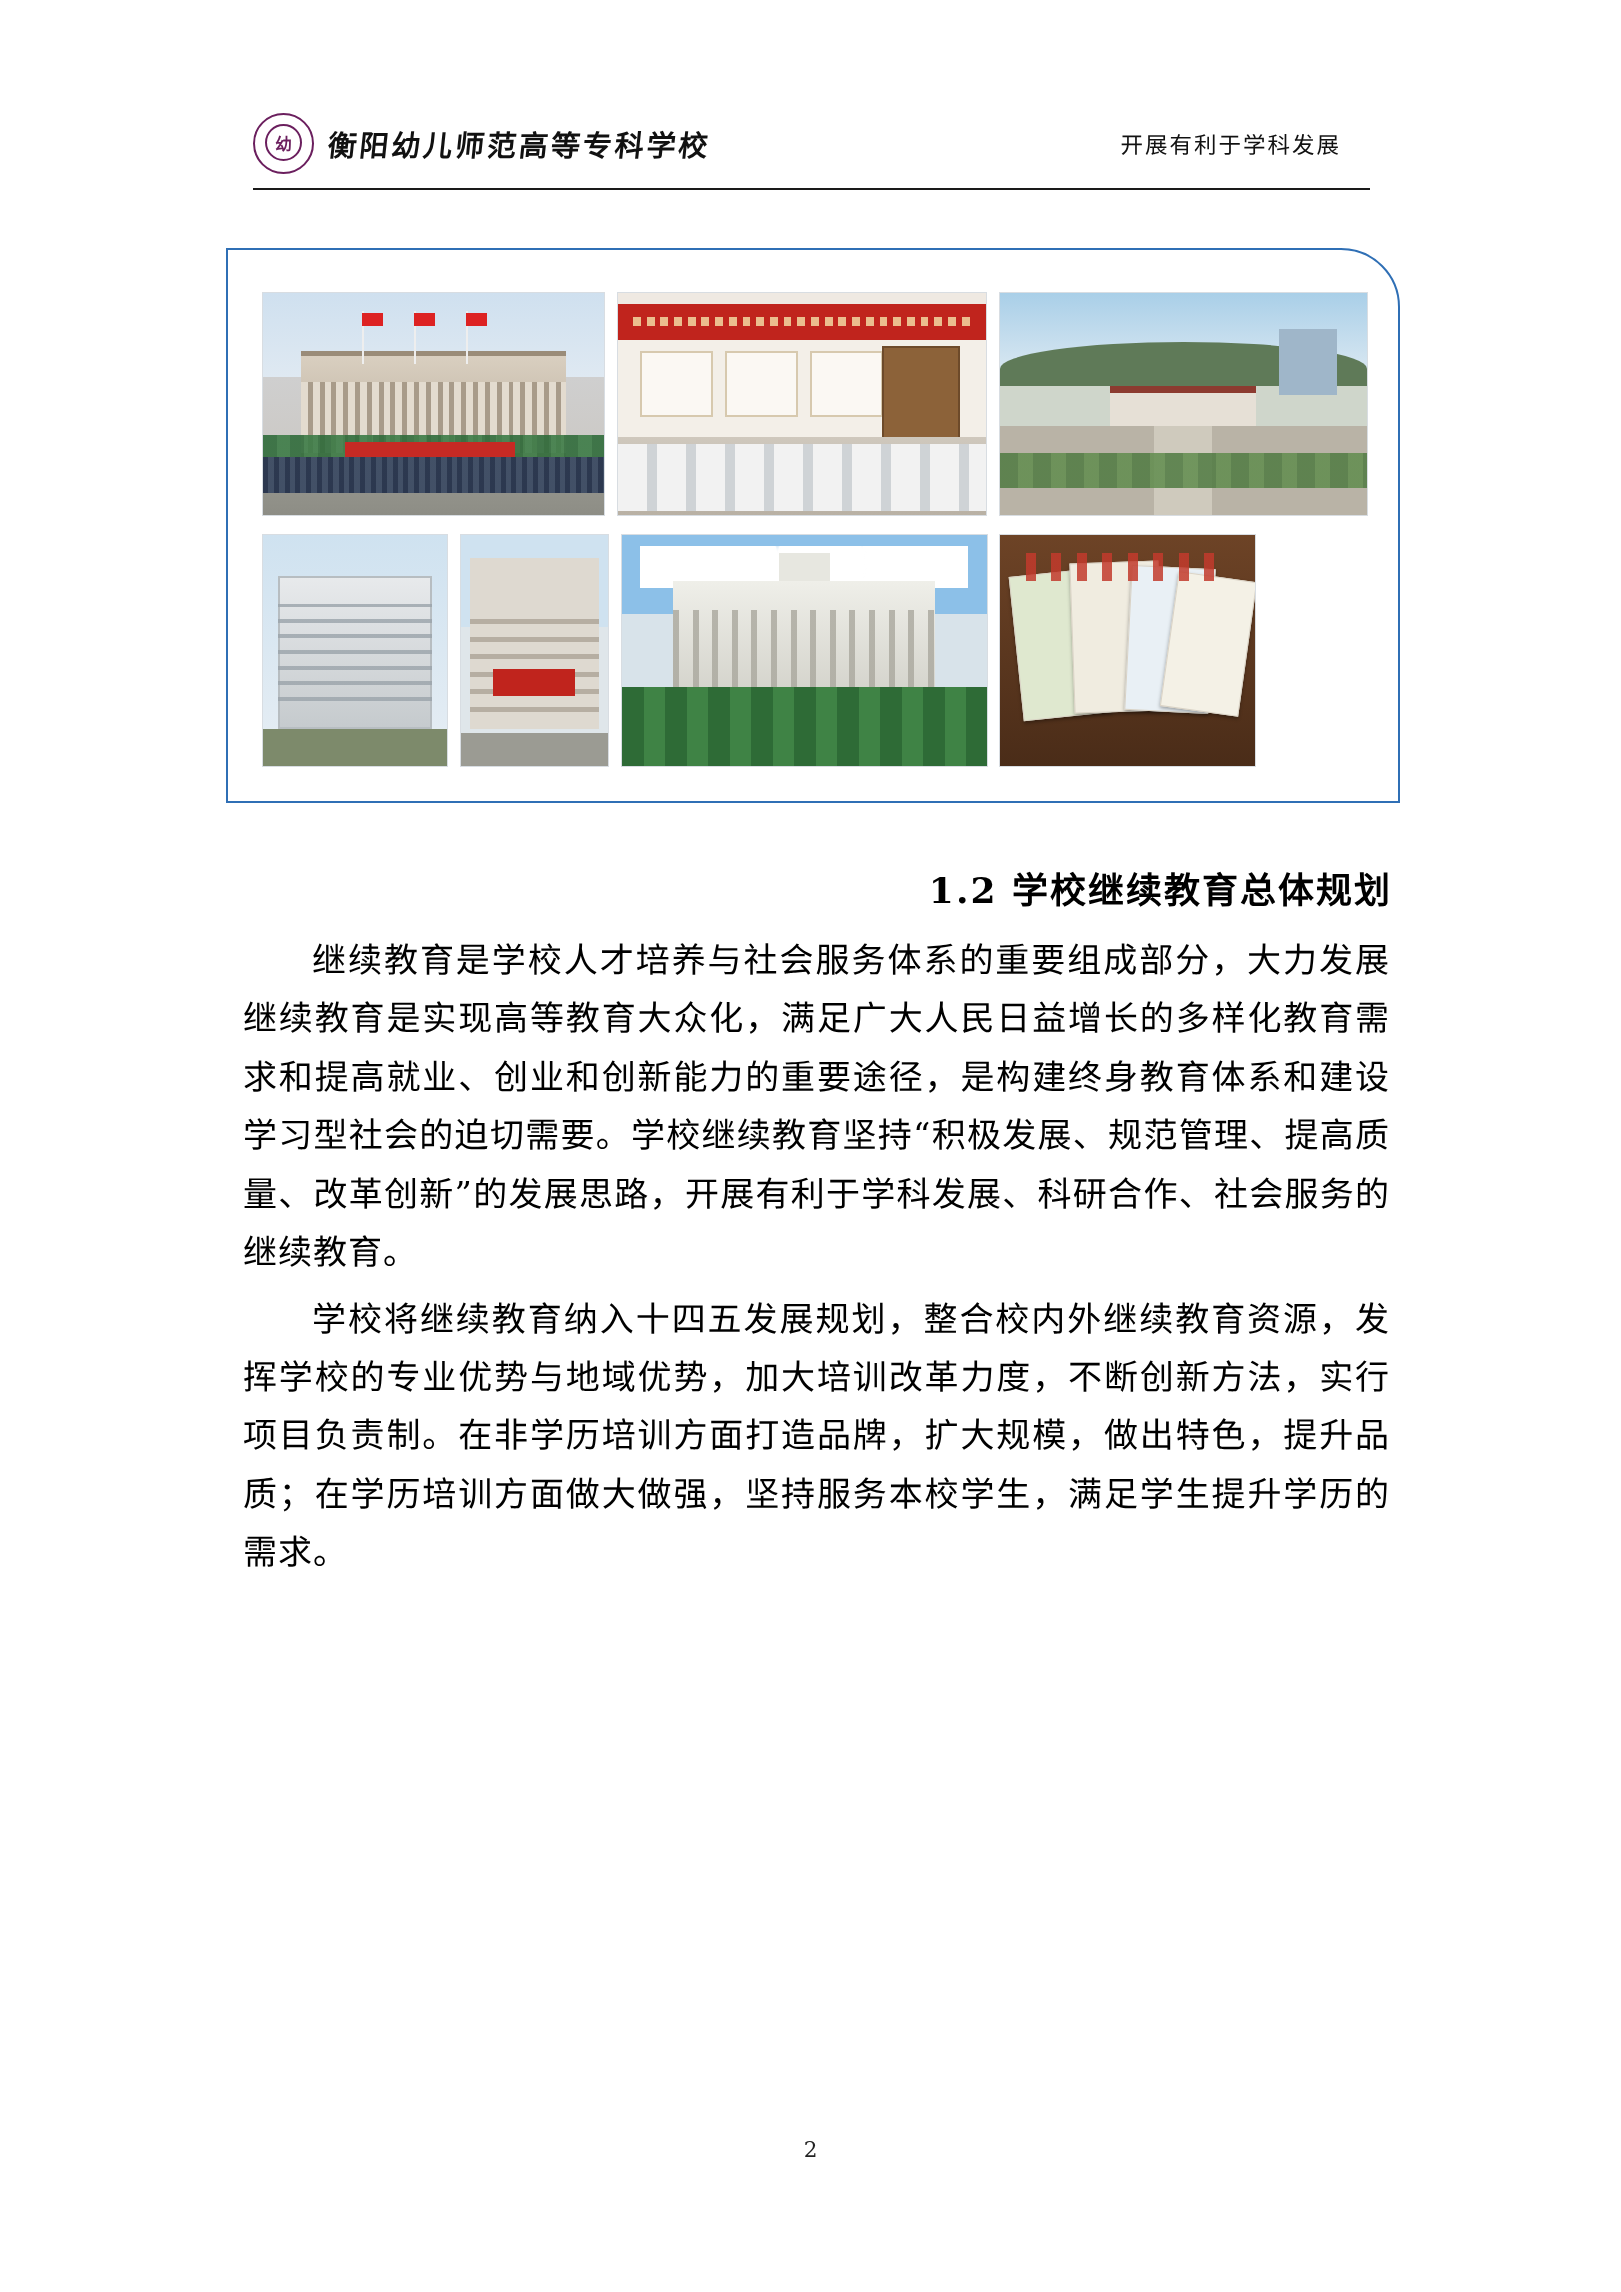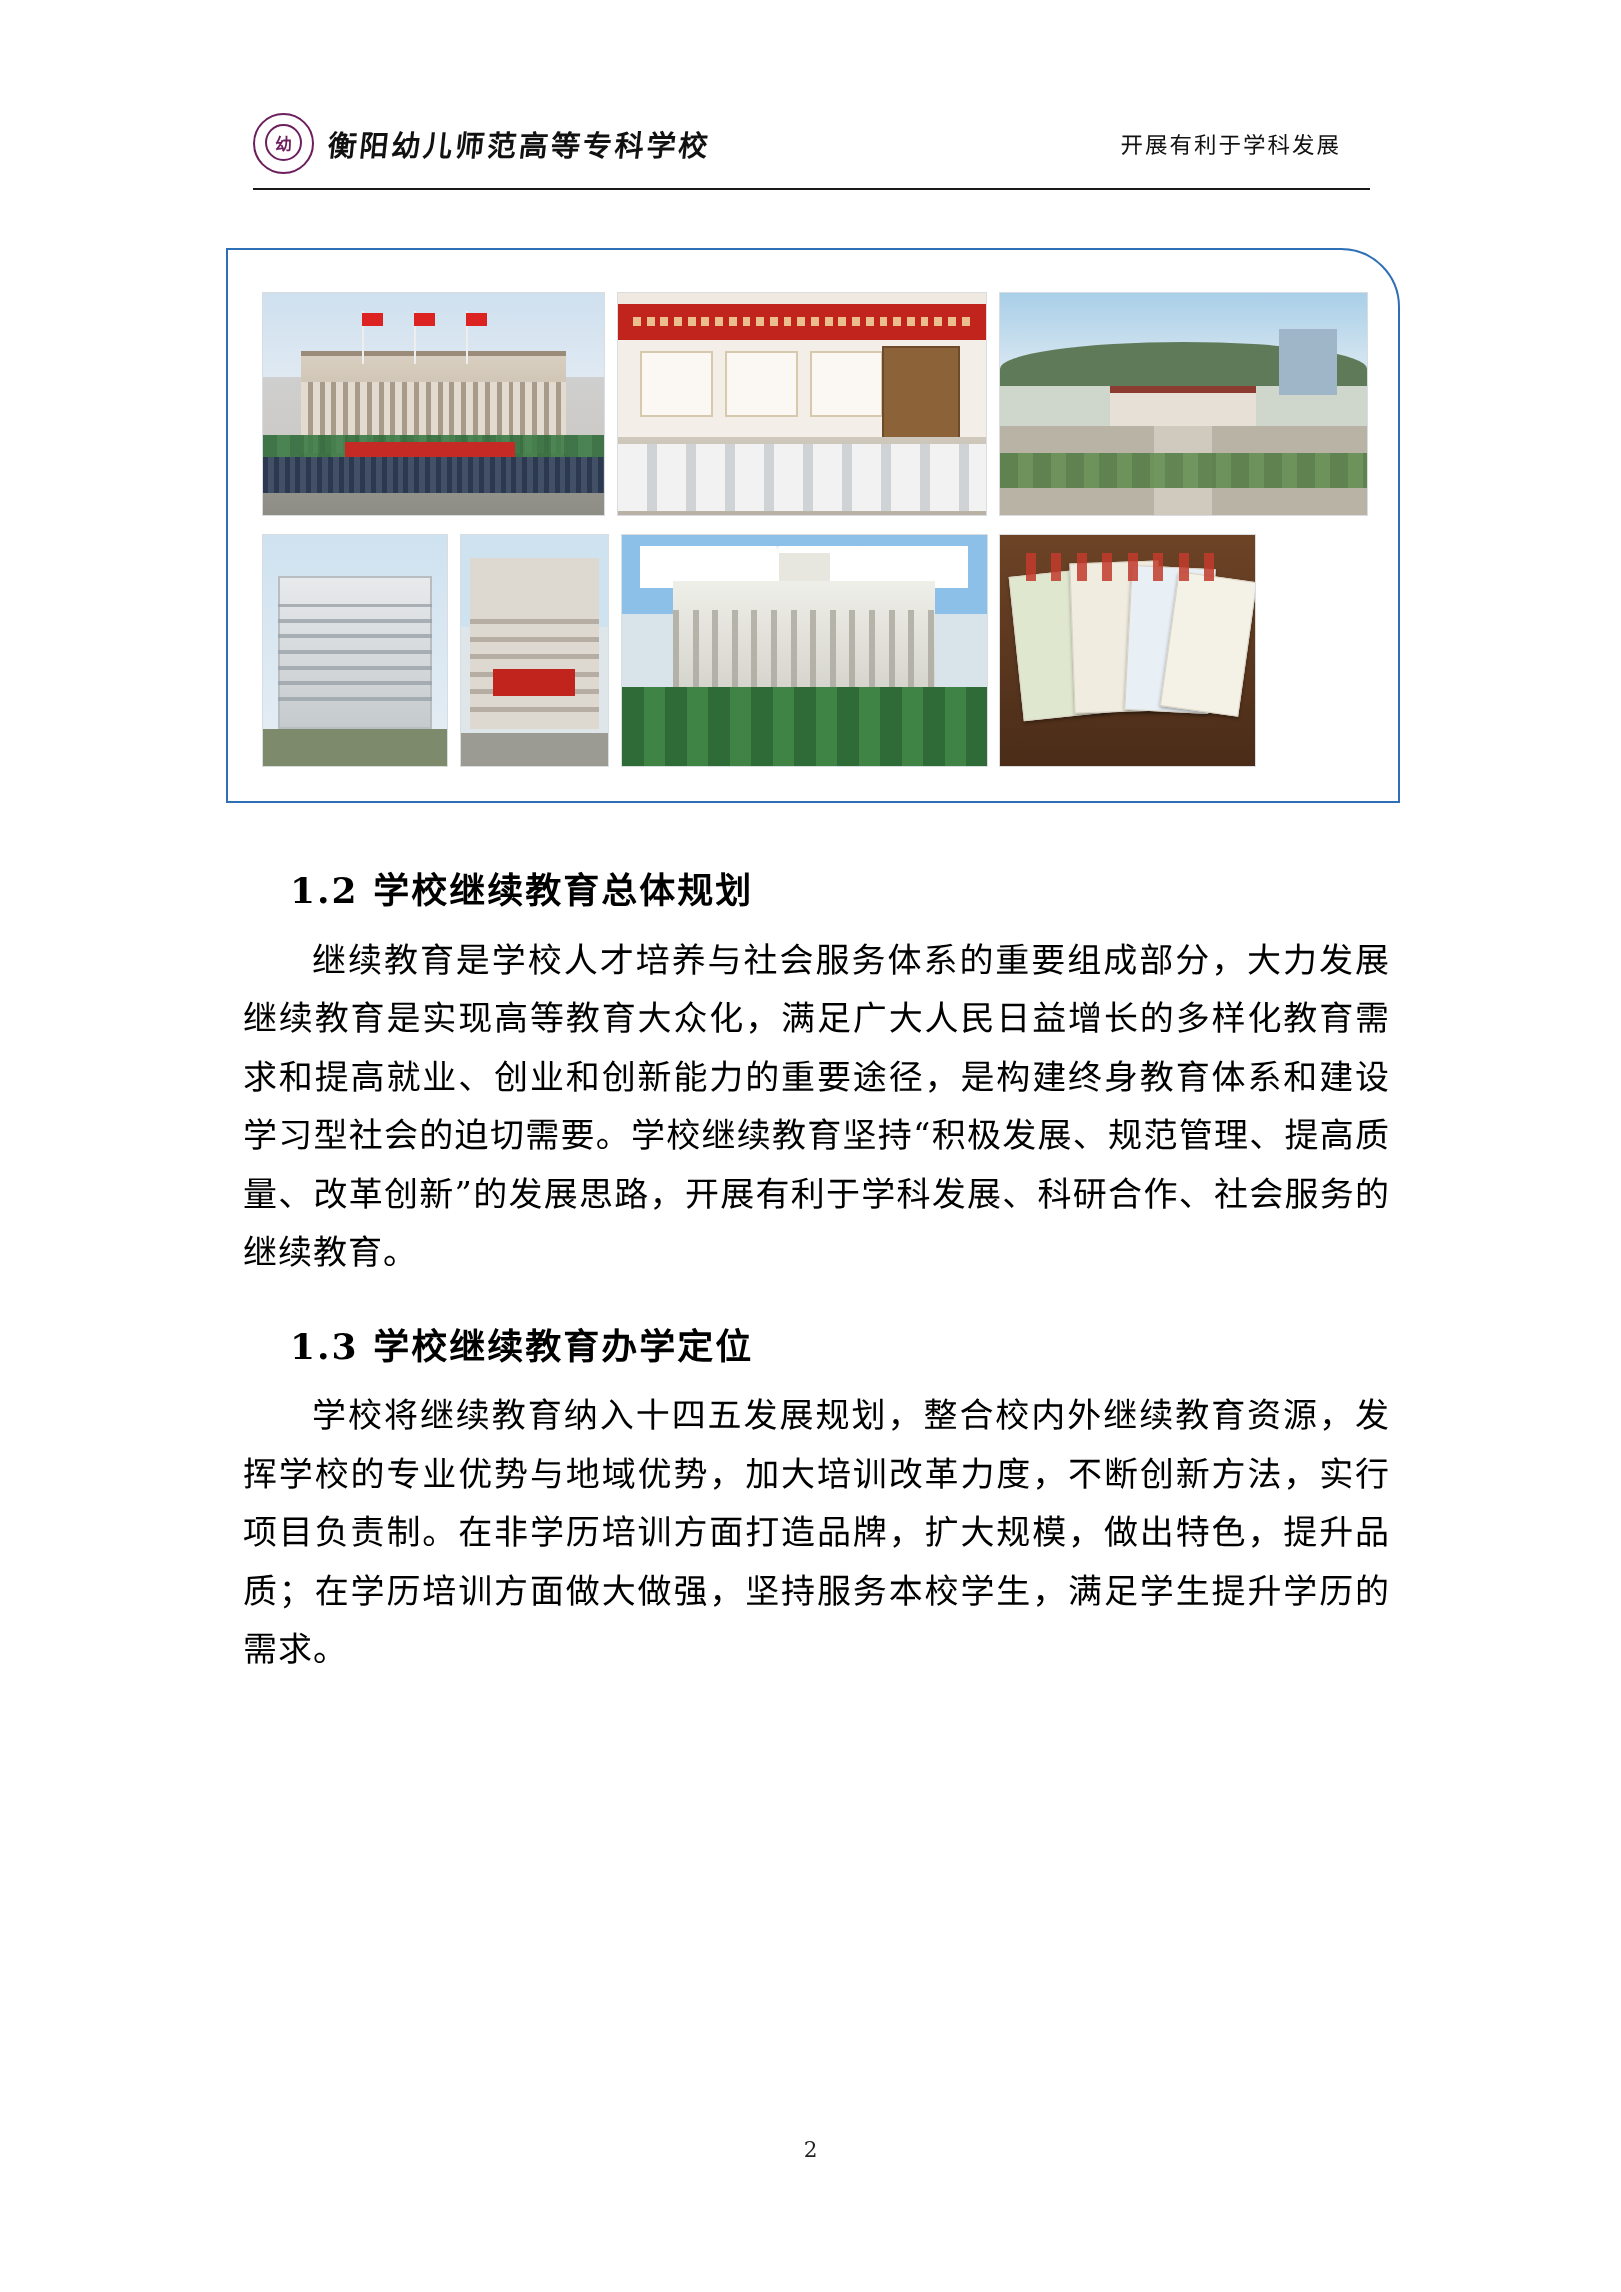--- a/index.html
+++ b/index.html
@@ -226,20 +226,21 @@
     color: #000;
   }
   h2.sec {
     font-family: "DejaVu Serif", "Liberation Serif", serif;
     font-size: 36px;
     font-weight: bold;
     letter-spacing: 2px;
     margin: 0 0 13.7px 0;
     padding-left: 55px;
     line-height: 1.5;
+    text-align: right;
   }
   h2.sec.second { margin-top: 37px; }
   p.body {
     font-family: "DejaVu Serif", "Liberation Serif", serif;
     font-size: 34px;
     line-height: 1.72;
     letter-spacing: 1px;
     margin: 8px;
     text-align: justify;
     text-indent: 69px;
@@ -341,20 +342,19 @@
         </div>
       </div>
 
     </div>
   </div>
 
   <div class="content">
     <h2 class="sec">1.2 学校继续教育总体规划</h2>
     <p class="body">继续教育是学校人才培养与社会服务体系的重要组成部分，大力发展继续教育是实现高等教育大众化，满足广大人民日益增长的多样化教育需求和提高就业、创业和创新能力的重要途径，是构建终身教育体系和建设学习型社会的迫切需要。学校继续教育坚持“积极发展、规范管理、提高质量、改革创新”的发展思路，开展有利于学科发展、科研合作、社会服务的继续教育。</p>
 
-    <h2 class="sec second">1.3 学校继续教育办学定位</h2>
     <p class="body">学校将继续教育纳入十四五发展规划，整合校内外继续教育资源，发挥学校的专业优势与地域优势，加大培训改革力度，不断创新方法，实行项目负责制。在非学历培训方面打造品牌，扩大规模，做出特色，提升品质；在学历培训方面做大做强，坚持服务本校学生，满足学生提升学历的需求。</p>
   </div>
 
   <div class="page-number">2</div>
 
 </div>
 
 
 </body></html>

